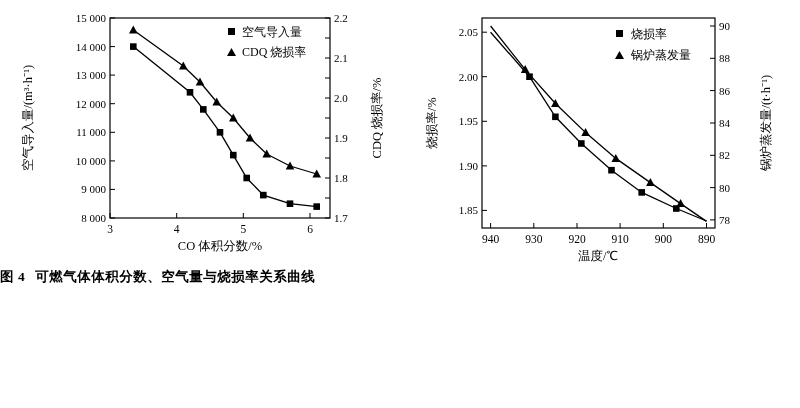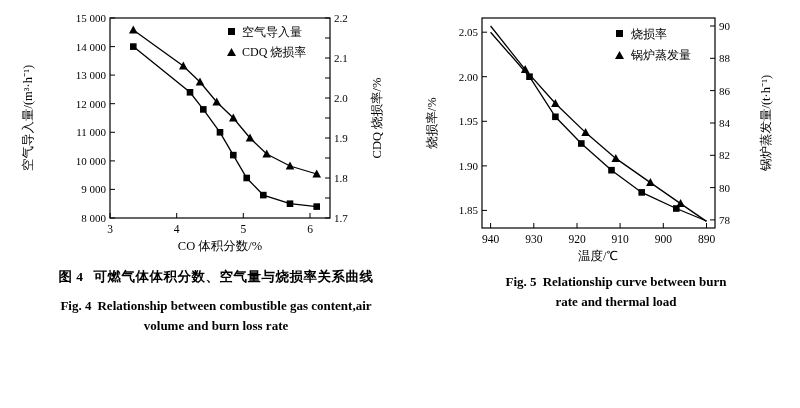--- a/index.html
+++ b/index.html
@@ -25,23 +25,21 @@
   }
   #fig4 { left: 0; width: 410px; }
   #fig5 { left: 410px; width: 390px; }
 
   .plot-wrap {
     position: relative;
   }
   svg { display: block; }
 
   .caption {
-    text-align: center;
     font-family: "Liberation Serif", serif;
-    margin-left: 22px;
   }
   .cap-cn {
     font-size: 13.5px;
     font-weight: bold;
     margin-top: 6px;
     letter-spacing: 0.5px;
   }
   .cap-cn .lbl { margin-right: 10px; }
   .cap-en {
     font-size: 13px;
@@ -156,24 +154,20 @@
           <polygon points="231.5,48 236,56 227,56" fill="#000"></polygon>
           <text x="242" y="56" font-size="12" font-family="Liberation Serif, serif">CDQ 烧损率</text>
         </g>
       </svg>
     </div>
 
     <div class="caption">
       <div class="cap-cn">
         <span class="lbl">图 4</span><span>可燃气体体积分数、空气量与烧损率关系曲线</span>
       </div>
-      <div class="cap-en">
-        <span class="lbl">Fig. 4</span><span>Relationship between combustible gas content,air</span>
-        <span class="ind">volume and burn loss rate</span>
-      </div>
     </div>
   </div>
 
   <div class="figure" id="fig5">
     <div class="plot-wrap">
       <svg width="390" height="262" viewBox="0 0 390 262">
 
         <rect x="72" y="18" width="233" height="210" fill="none" stroke="#000" stroke-width="1.2"></rect>
 
         <g stroke="#000" stroke-width="1">
@@ -254,20 +248,16 @@
         <g>
           <rect x="206" y="30" width="7" height="7" fill="#000"></rect>
           <text x="221" y="37.5" font-size="12" font-family="Liberation Serif, serif">烧损率</text>
           <polygon points="209.5,51 214,59 205,59" fill="#000"></polygon>
           <text x="221" y="59" font-size="12" font-family="Liberation Serif, serif">锅炉蒸发量</text>
         </g>
       </svg>
     </div>
 
     <div class="caption">
-      <div class="cap-en">
-        <span class="lbl">Fig. 5</span><span>Relationship curve between burn</span>
-        <span class="ind">rate and thermal load</span>
-      </div>
     </div>
   </div>
 
 </div>
 
 </body></html>

